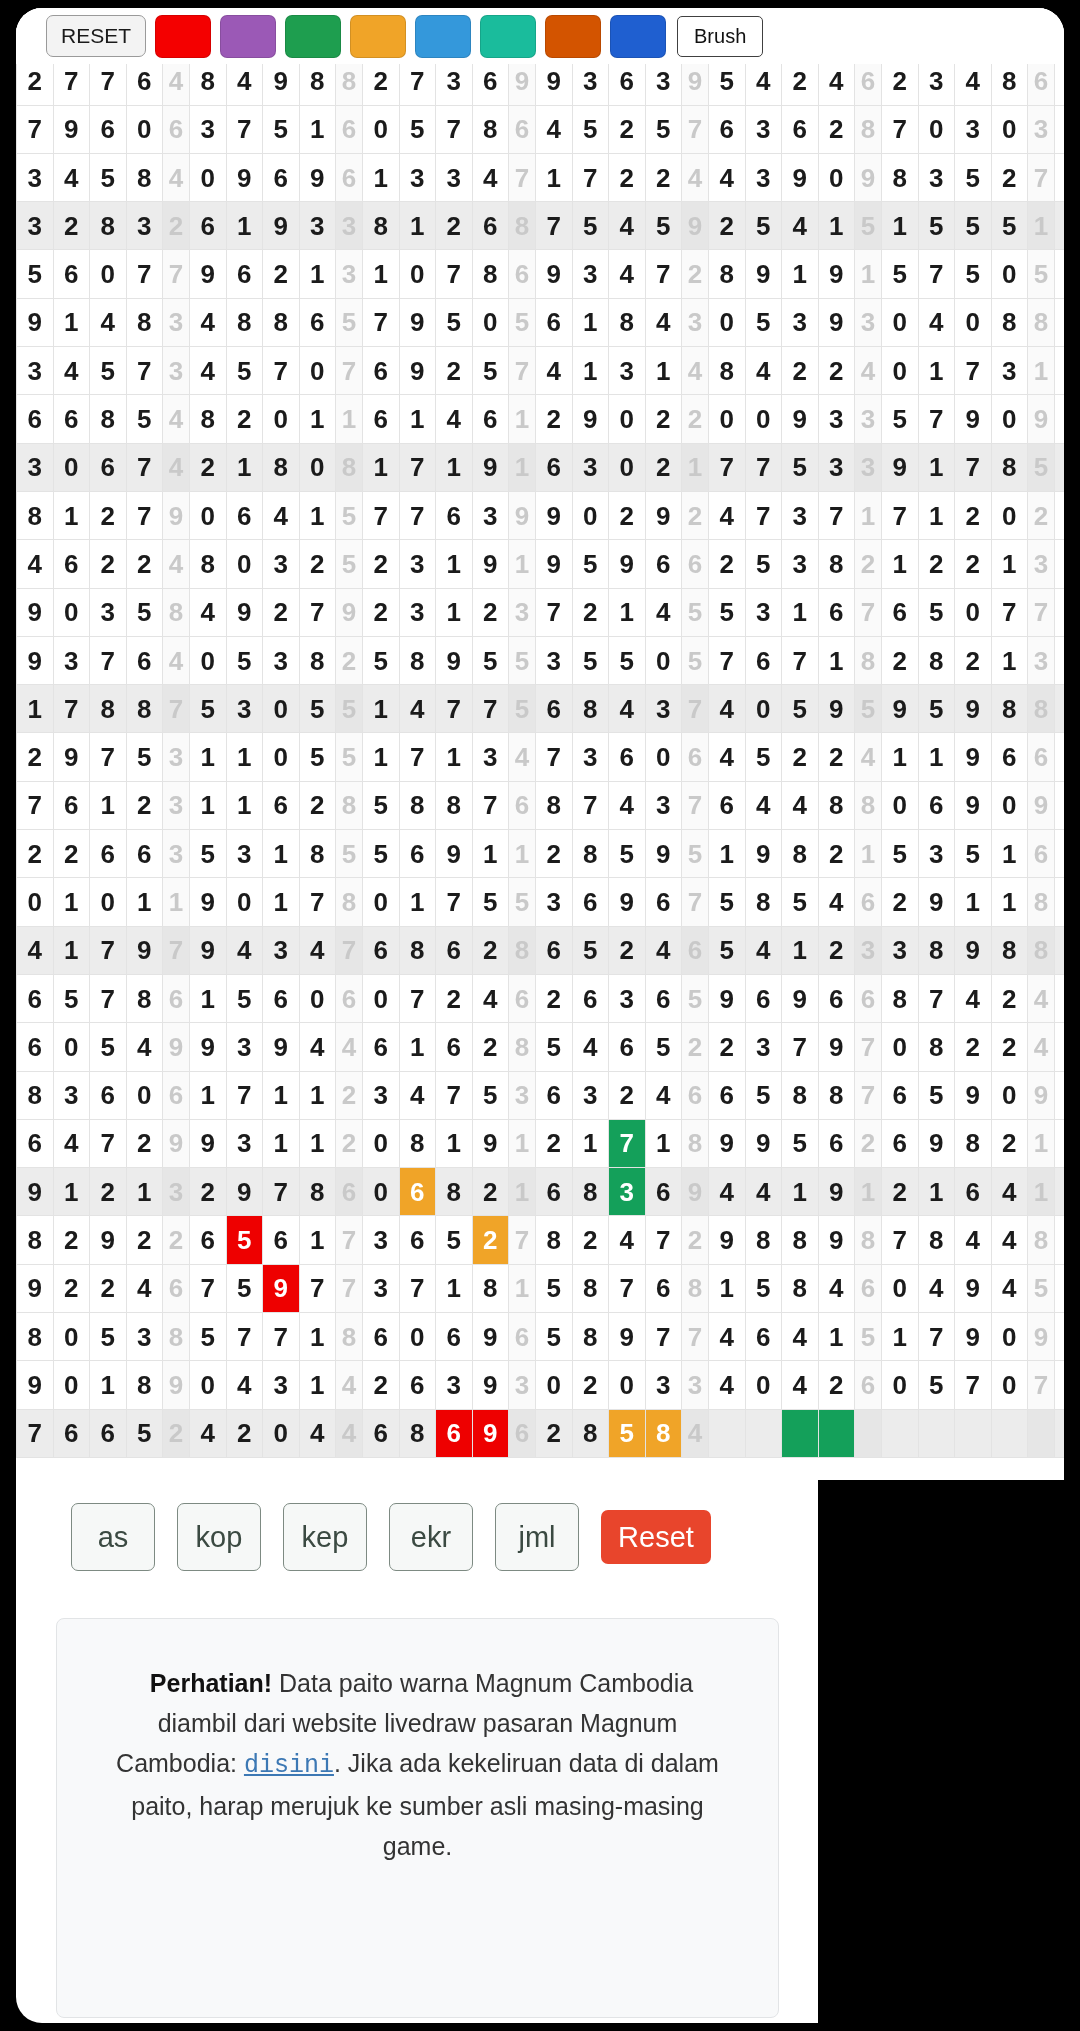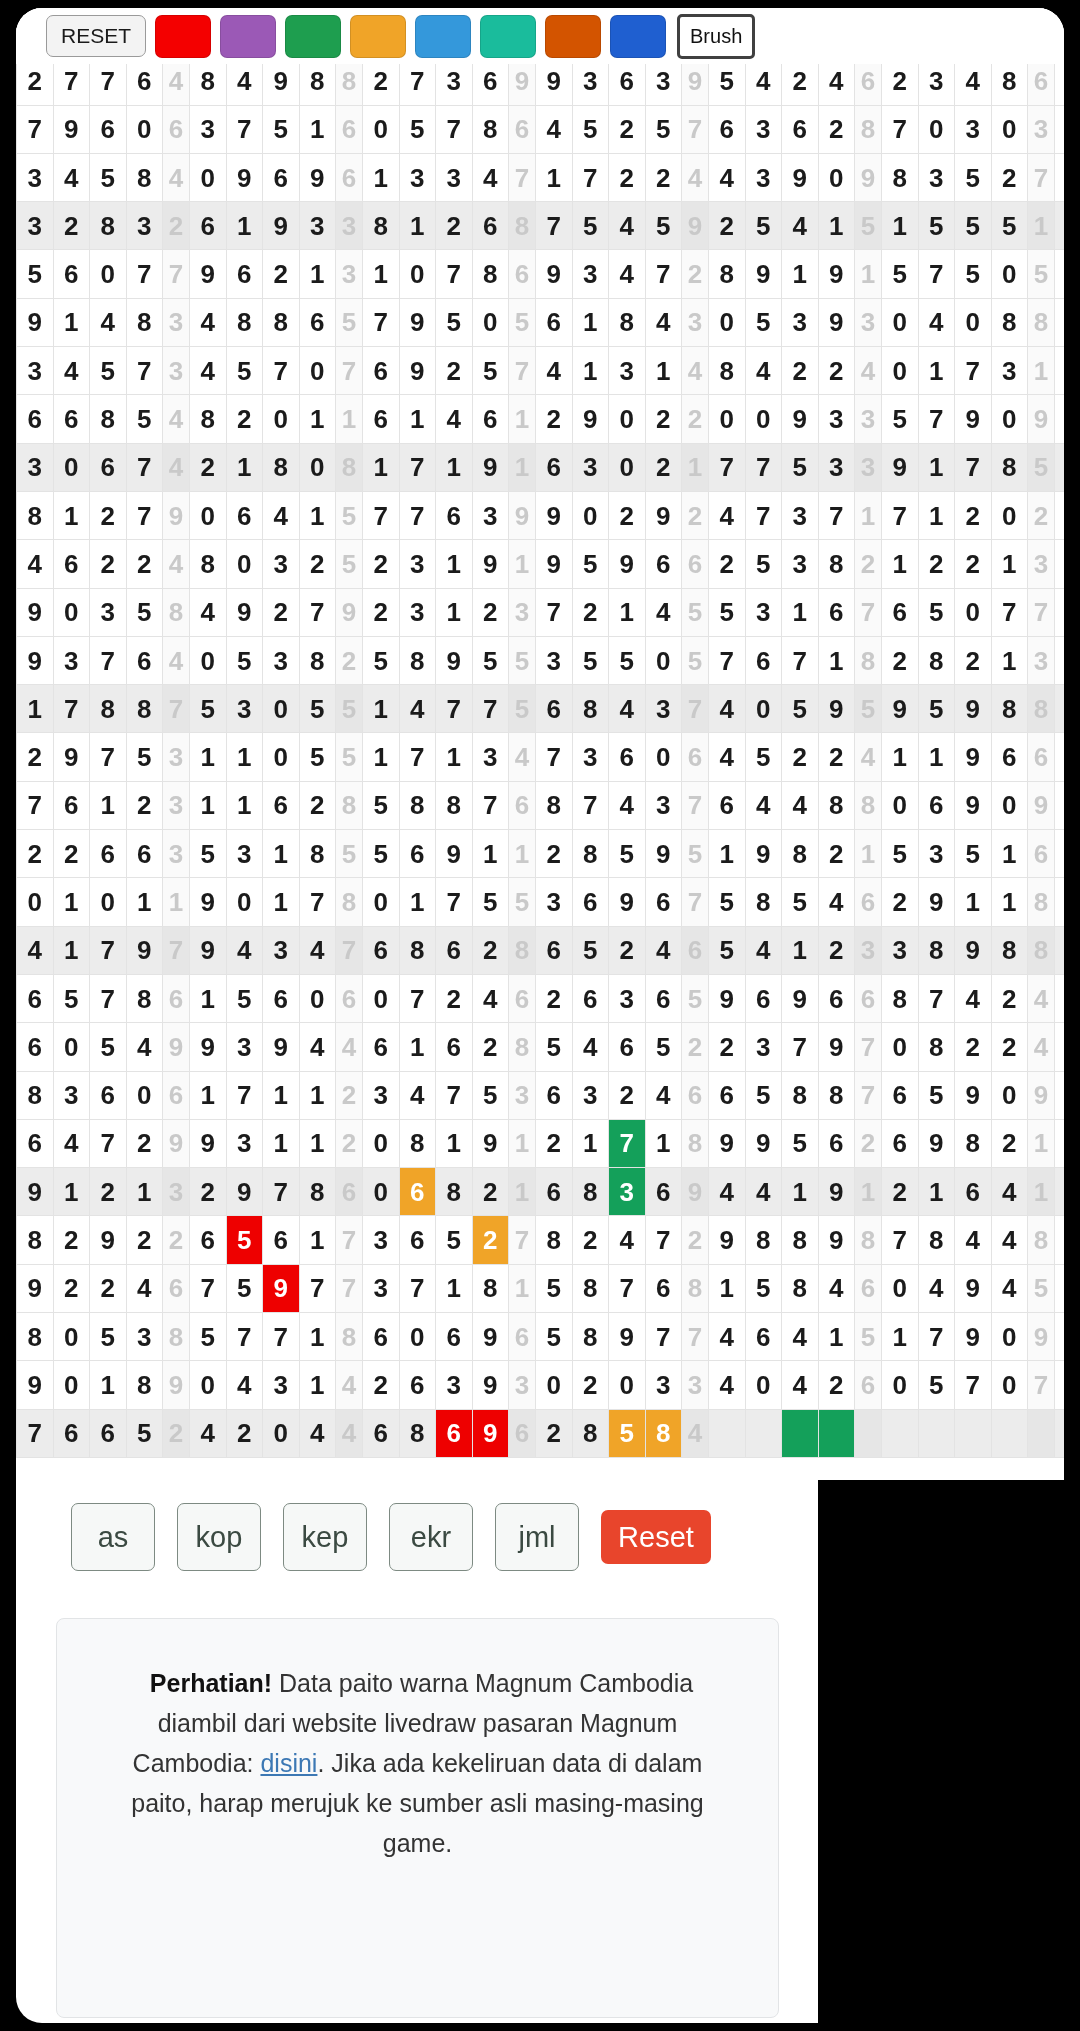--- a/index.html
+++ b/index.html
@@ -60,25 +60,25 @@
     cursor: pointer;
   }
   .swatch {
     width: 56px; height: 43px;
     border-radius: 7px;
     border: 1px solid rgba(0,0,0,0.12);
     cursor: pointer;
   }
   .brush-btn {
     background: #ffffff;
-    border: 3px solid #404040;
+    border: 1px solid #404040;
     border-radius: 5px;
     font-size: 20px;
     color: #111;
-    padding: 8px 10px;
+    padding: 8px 16px;
     margin-left: 2px;
     cursor: pointer;
   }
 
   
   #grid-wrap {
     position: absolute;
     left: 0;
     top: 0;
     width: 1048px;
@@ -168,21 +168,21 @@
     padding: 44px 58px;
   }
   #notice p {
     margin: 0;
     font-size: 25px;
     line-height: 1.6;
     color: #333333;
     text-align: center;
   }
   #notice .bold { font-weight: bold; color: #111; margin-left: 8px; }
-  #notice a { color: #3c78b4; text-decoration: underline; }
+  #notice a { color: #3c78b4; text-decoration: underline; font-family: Liberation Mono, monospace; }
 </style>
 </head>
 <body>
 
 <div id="page">
   <div id="app">
 
     <div id="grid-wrap">
       <table class="paito">
         <colgroup id="cols">

